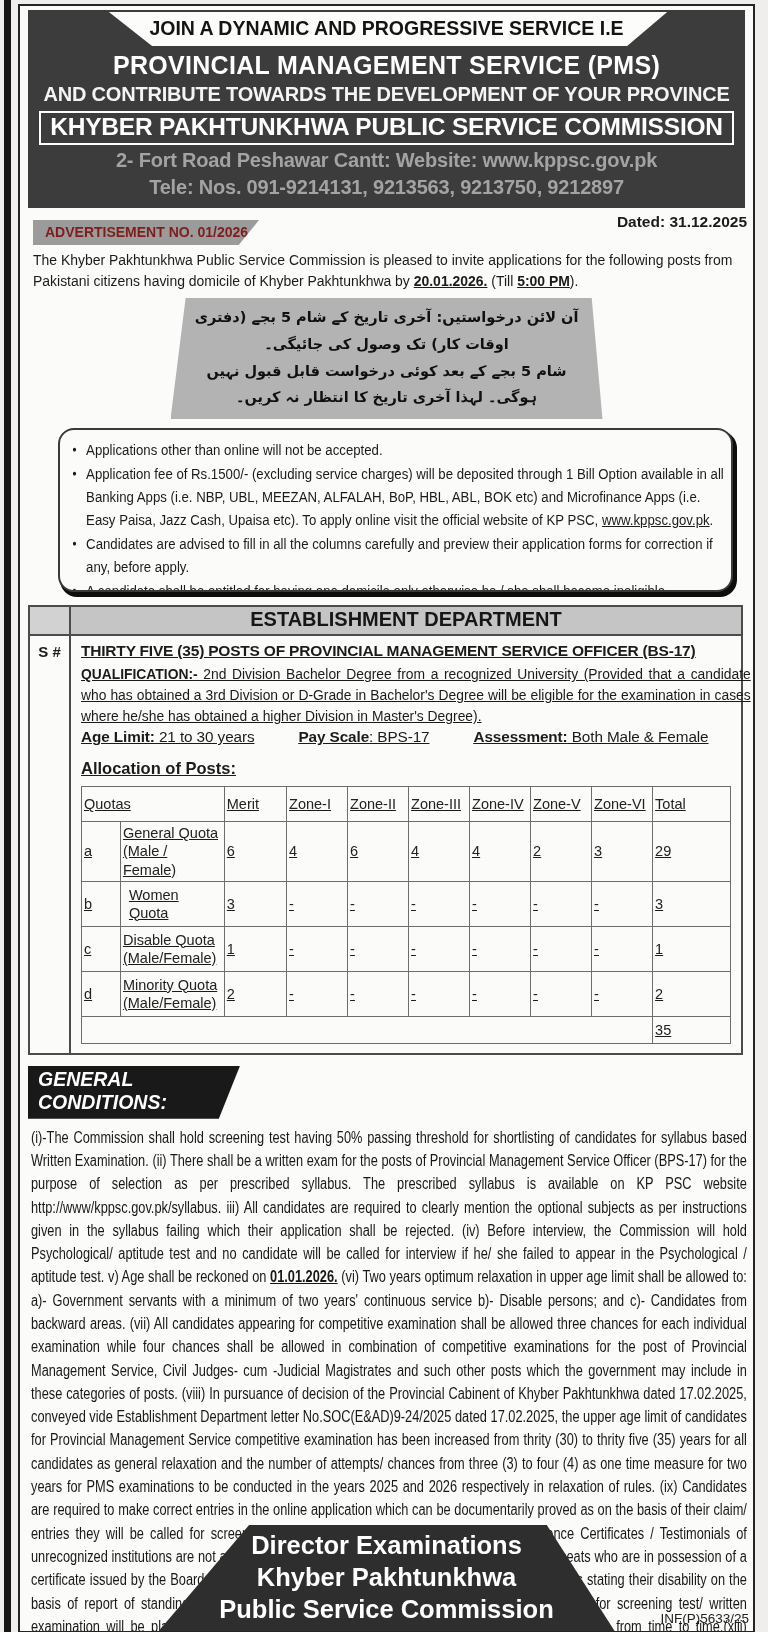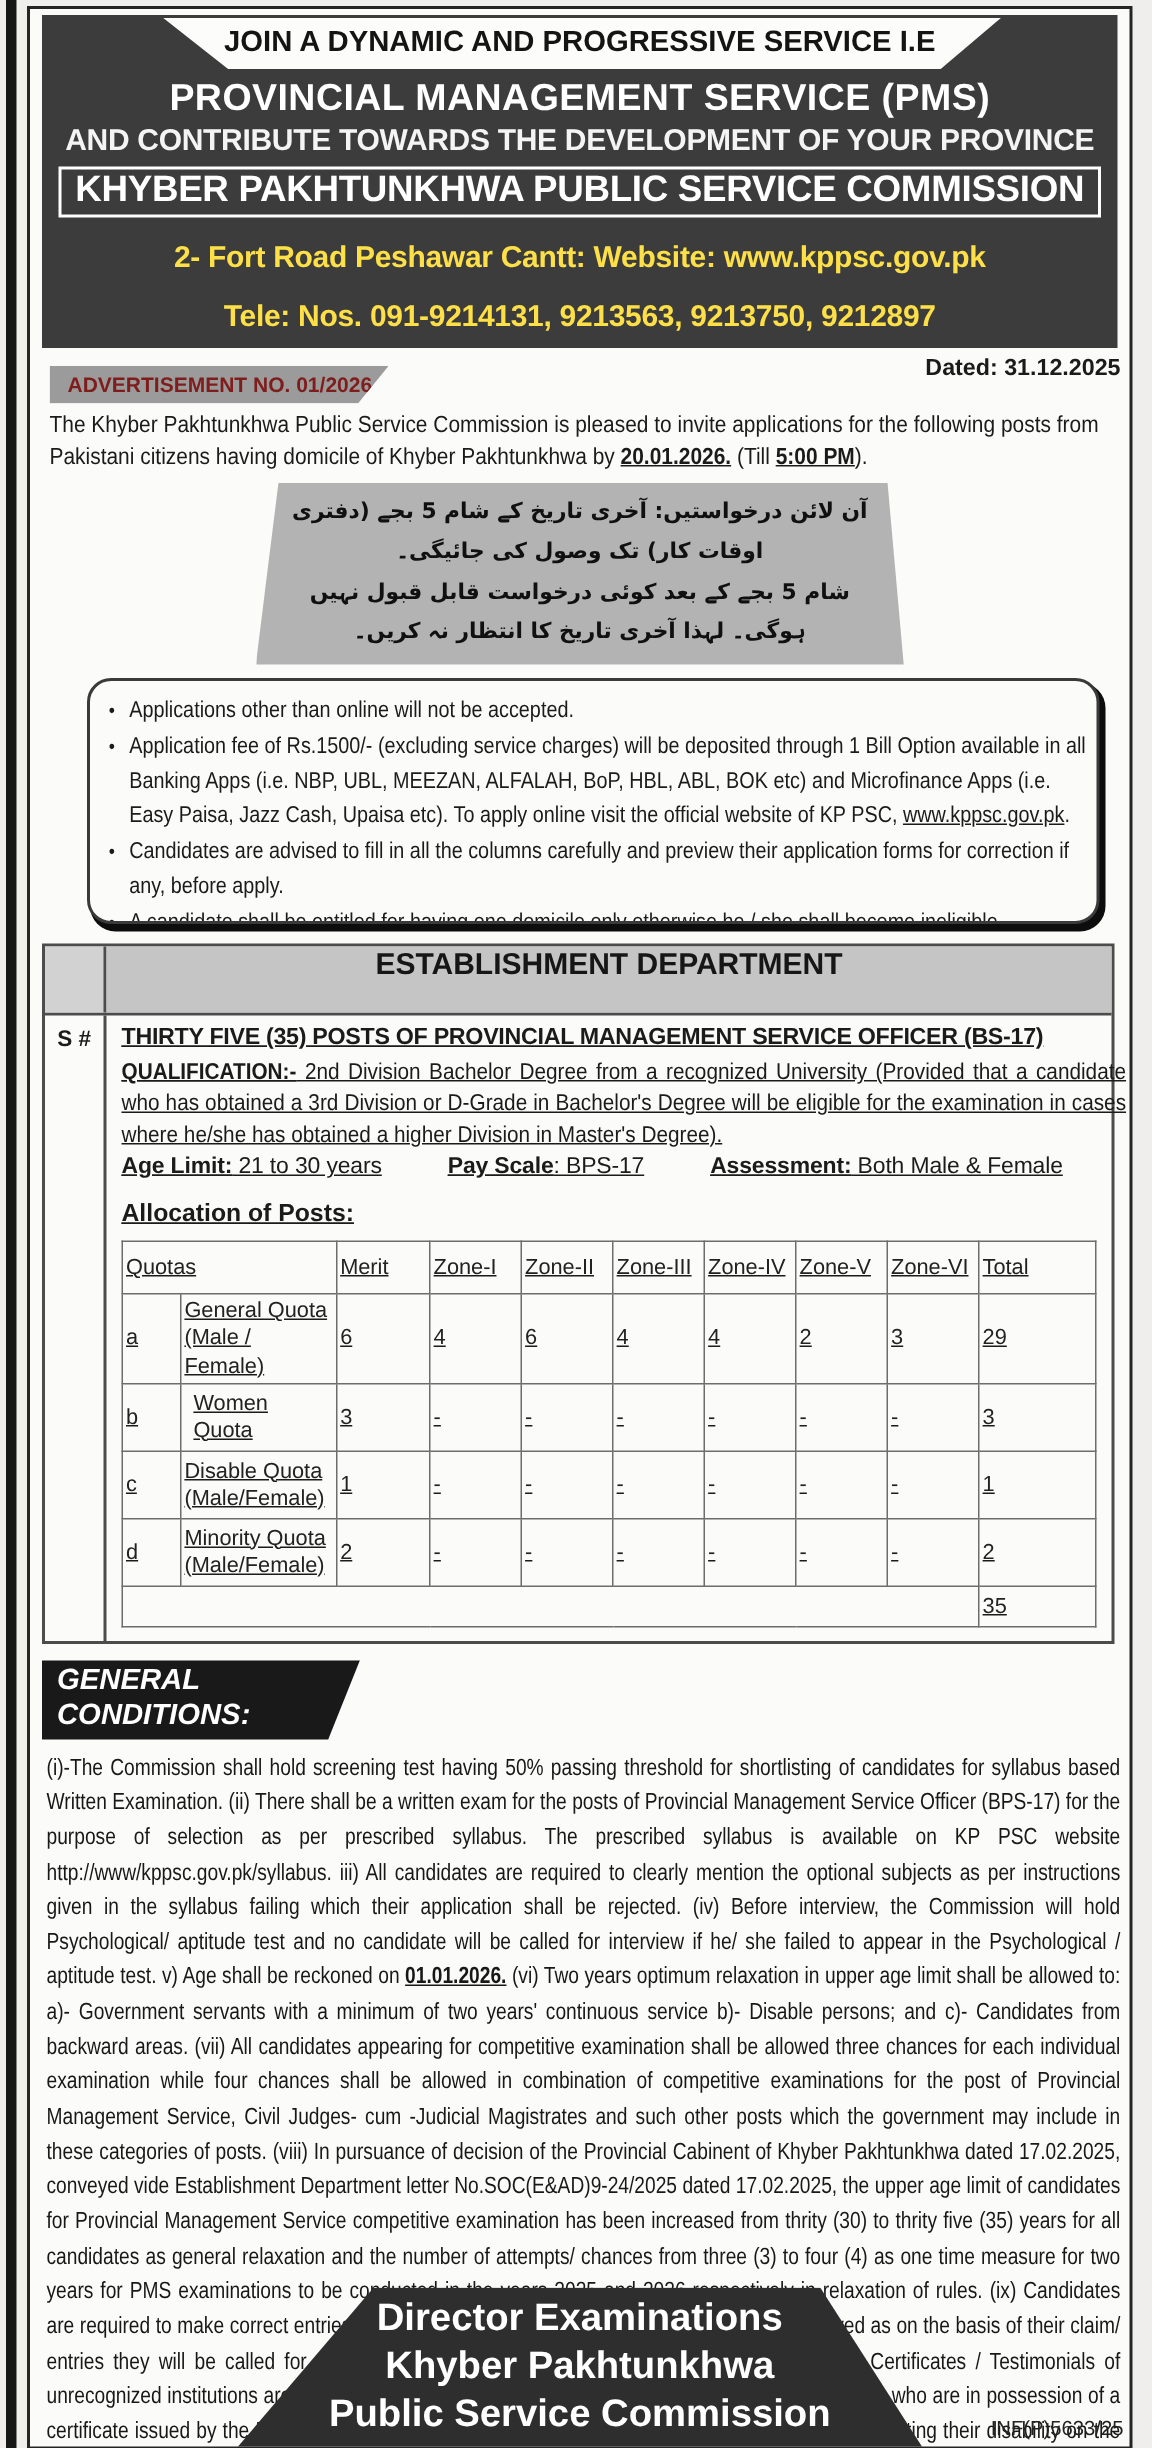--- a/index.html
+++ b/index.html
@@ -18,21 +18,21 @@
   .hdr{margin:4px 8px 0 8px;background:#3c3c3c;padding:2px 0 9px;}
   .hdr-banner{
     margin:0 50px;background:#fcfcfa;color:#141414;
     clip-path:polygon(5% 0,95.5% 0,89% 100%,12% 100%);
     text-align:center;font-weight:bold;font-size:19.5px;padding:5px 0 6px;
   }
   .hdr-title{text-align:center;color:#fff;font-weight:bold;font-size:25px;margin-top:5px;letter-spacing:.3px;}
   .hdr-sub{text-align:center;color:#f4f4f4;font-weight:bold;font-size:20px;margin-top:3px;letter-spacing:-.2px;}
   .hdr-orgwrap{text-align:center;margin-top:5px;}
   .hdr-org{display:inline-block;border:2px solid #fff;padding:0 9px 2px;color:#fff;font-weight:bold;font-size:24.5px;letter-spacing:-.2px;}
-  .hdr-addr,.hdr-tel{text-align:center;color:#fde047;font-weight:bold;font-size:20px;margin-top:16px;letter-spacing:-.2px;}
+  .hdr-addr,.hdr-tel{text-align:center;color:#a3a3a3;font-weight:bold;font-size:20px;margin-top:4px;letter-spacing:-.2px;}
   
   .meta{position:relative;height:34px;margin-top:5px;}
   .adv{
     position:absolute;left:13px;top:7px;width:226px;box-sizing:border-box;
     background:#9b9b9b;clip-path:polygon(0 0,100% 0,91% 100%,0 100%);
     color:#7f1d1d;font-weight:bold;font-size:14px;padding:4px 0 5px 12px;
   }
   .dated{position:absolute;right:6px;top:0;font-weight:bold;font-size:15.5px;}
   
   .cond{transform-origin:0 0;}
@@ -57,21 +57,21 @@
     padding:8px 8px 10px 8px;background:#fbfbf9;height:142px;overflow:hidden;
   }
   .bullets ul{list-style:none;margin:0;padding:0;width:760px;transform:scaleX(.863);transform-origin:0 0;
     font-size:15.3px;line-height:1.5;}
   .bullets li{position:relative;padding-left:21px;margin:1px 0;}
   .bullets li .dot{position:absolute;left:5px;top:4px;font-size:8.5px;}
   
   .estab{margin:13px 10px 0 8px;border:2px solid #4c4c4c;background:#fbfbf9;}
   .estab-head{display:flex;border-bottom:2px solid #4c4c4c;}
   .estab-head .c1{width:39px;background:#d2d2d2;border-right:2px solid #4c4c4c;}
-  .estab-head .c2{flex:1;background:#c5c5c5;text-align:center;font-weight:bold;font-size:20px;padding:1px 0 20px;color:#161616;}
+  .estab-head .c2{flex:1;background:#c5c5c5;text-align:center;font-weight:bold;font-size:20px;padding:1px 0 3px;color:#161616;}
   .estab-body{display:flex;}
   .scol{width:39px;border-right:2px solid #4c4c4c;font-weight:bold;font-size:15px;padding-top:7px;text-align:center;flex:none;}
   .econtent{flex:1;padding:6px 10px 9px 10px;min-width:0;text-decoration:underline;}
   .post-title{font-weight:bold;text-decoration:underline;font-size:15.5px;letter-spacing:-.2px;}
   .qual-wrap{margin-top:3px;height:63px;}
   .qual{width:740px;transform:scaleX(.905);font-size:15.3px;line-height:21px;text-align:justify;}
   .specs{display:flex;gap:44px;font-size:15.3px;margin-top:2px;letter-spacing:-.1px;}
   .alloc-title{margin-top:13px;font-weight:bold;text-decoration:underline;font-size:16.5px;}
   table.alloc{width:100%;border-collapse:collapse;margin-top:8px;font-size:14.5px;color:#222;}
   table.alloc th,table.alloc td{border:1.5px solid #6d6d6d;text-align:left;padding:2px 2px;font-weight:normal;}

